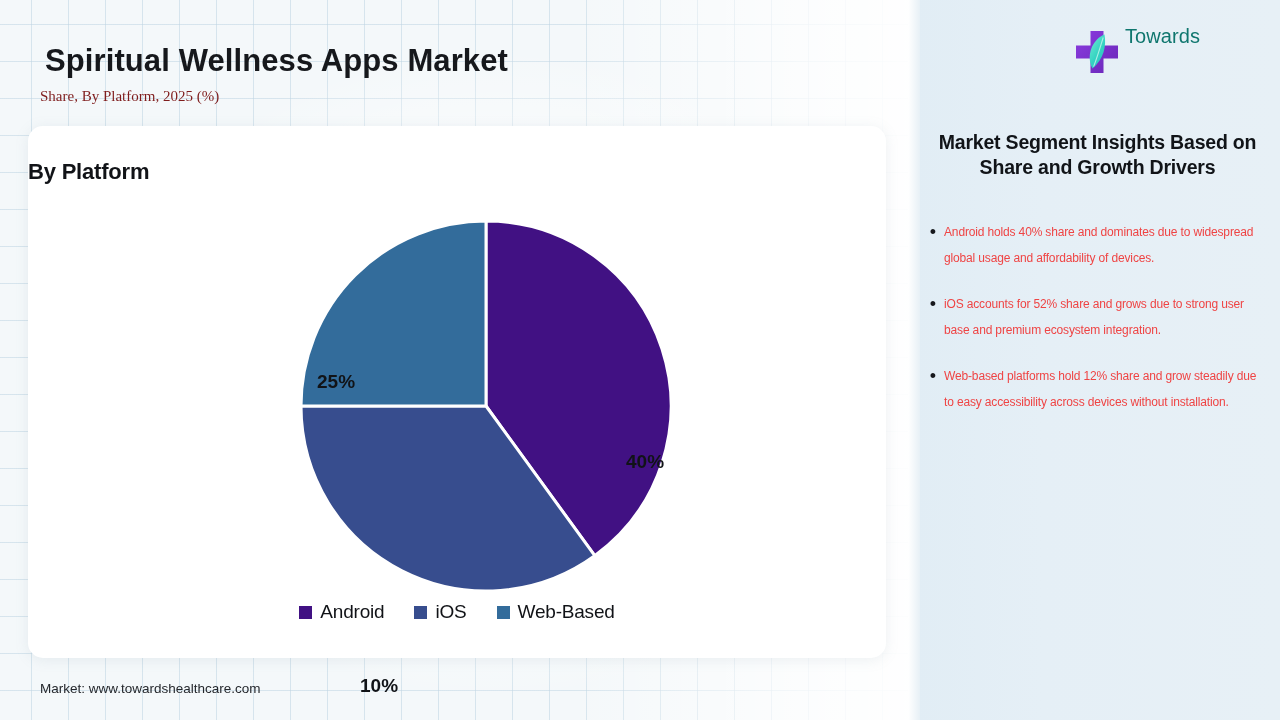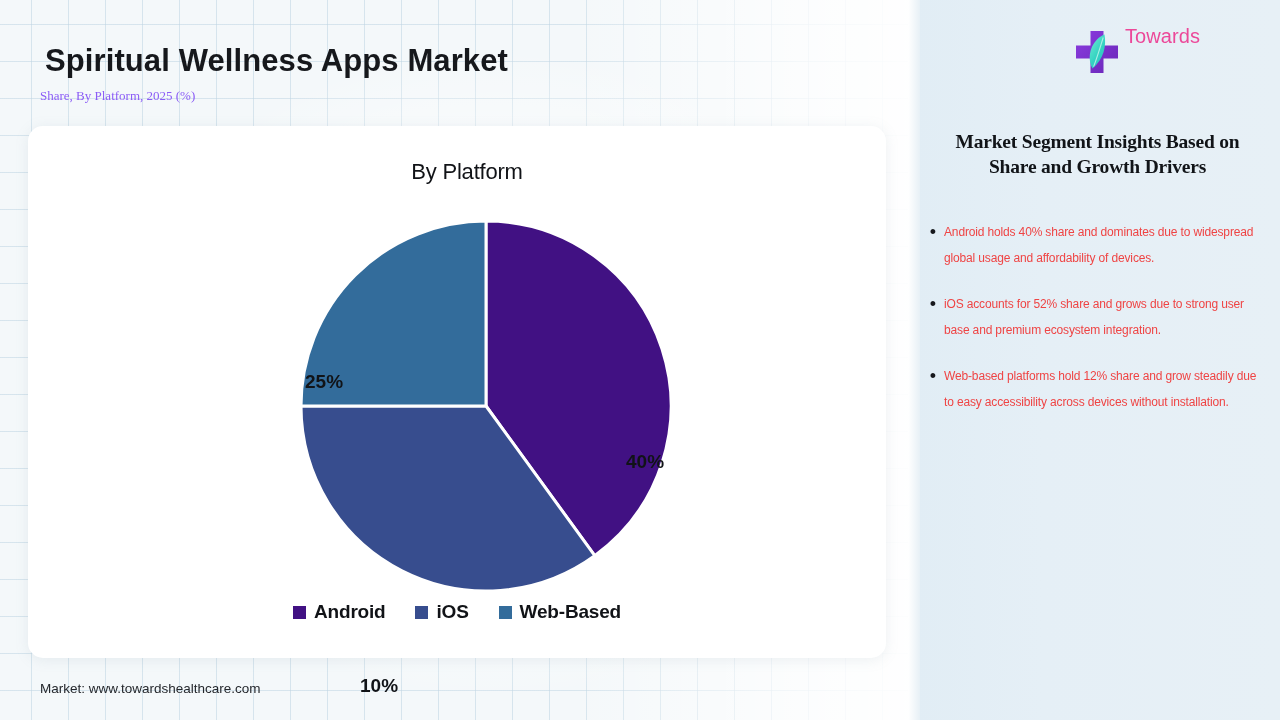--- a/index.html
+++ b/index.html
@@ -71,80 +71,78 @@
     font-weight: bold;
     font-size: 31px;
     letter-spacing: 0.1px;
     color: #16181c;
     white-space: nowrap;
   }
   #subtitle {
     position: absolute;
     left: 40px; top: 88px;
     font-family: "Liberation Serif", serif;
-    font-size: 13px;
-    color: #8b5cf6;
+    font-size: 15px;
+    color: #7f1d1d;
     white-space: nowrap;
   }
 
   
   #chart-card {
     position: absolute;
     left: 28px; top: 126px;
     width: 858px; height: 532px;
     background: #ffffff;
     border-radius: 15px;
     box-shadow: 0 2px 14px rgba(120,145,165,0.13);
   }
   #chart-title {
     position: absolute;
     left: 0; top: 33px;
     width: 858px;
-    text-align: center;
     font-size: 22px;
-    font-weight: normal;
+    font-weight: bold;
     color: #111317;
     letter-spacing: -0.2px;
-    padding-left: 20px;
   }
 
   
   #pie-wrap {
     position: absolute;
     left: 267px; top: 89px;   
     width: 382px; height: 382px;
   }
   #pie-svg { display: block; width: 382px; height: 382px; }
 
   .pct-label {
     position: absolute;
     font-size: 19px;
     font-weight: bold;
     color: #111317;
     white-space: nowrap;
   }
   #pct-android { left: 598px; top: 325px; }
   #pct-ios     { left: 332px; top: 549px; }
-  #pct-web     { left: 277px; top: 245px; }
+  #pct-web     { left: 289px; top: 245px; }
 
   
   #legend {
     position: absolute;
     left: 0; top: 475px;
     width: 858px;
     display: flex;
     justify-content: center;
     align-items: center;
     gap: 30px;
   }
   .legend-item { display: flex; align-items: center; gap: 8px; }
   .legend-swatch { width: 13px; height: 13px; display: block; }
   .legend-text {
     font-size: 19px;
-    font-weight: bold;
+    font-weight: normal;
     color: #111317;
     letter-spacing: -0.2px;
   }
 
   
   #source {
     position: absolute;
     left: 40px; top: 681px;
     font-size: 13.5px;
     color: #25282d;
@@ -154,21 +152,21 @@
   
   #logo {
     position: absolute;
     left: 1073px; top: 25px;
     width: 180px; height: 56px;
   }
   #logo-mark { position: absolute; left: 0; top: 3px; width: 48px; height: 48px; }
   #logo-words { position: absolute; left: 52px; top: 0px; width: 128px; }
   #logo-towards {
     font-size: 20px;
-    color: #ec4899;
+    color: #0f766e;
     letter-spacing: 0.1px;
     line-height: 23px;
   }
   #logo-healthcare {
     font-family: "Liberation Serif", serif;
     font-weight: bold;
     font-size: 27px;
     line-height: 30px;
     background: linear-gradient(to right, #7b2fd0 0%, #6c35c4 45%, #7a44c8 100%);
     -webkit-background-clip: text;
@@ -181,21 +179,20 @@
   #insights-heading {
     position: absolute;
     left: 931px; top: 130px;
     width: 333px;
     text-align: center;
     font-size: 19.5px;
     font-weight: bold;
     line-height: 24.5px;
     color: #111418;
     letter-spacing: -0.2px;
-    font-family: Liberation Serif, serif;
   }
   #bullets {
     position: absolute;
     left: 922px; top: 220px;
     width: 342px;
   }
   .bullet-row {
     display: flex;
     margin-bottom: 21px;
   }

